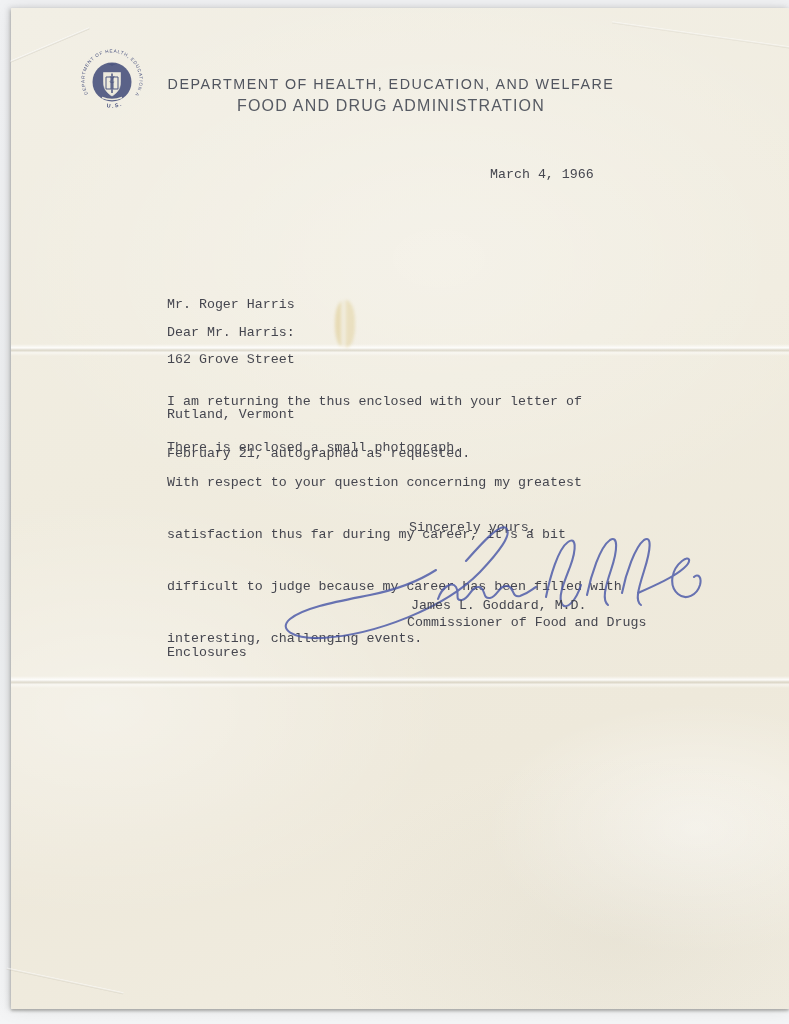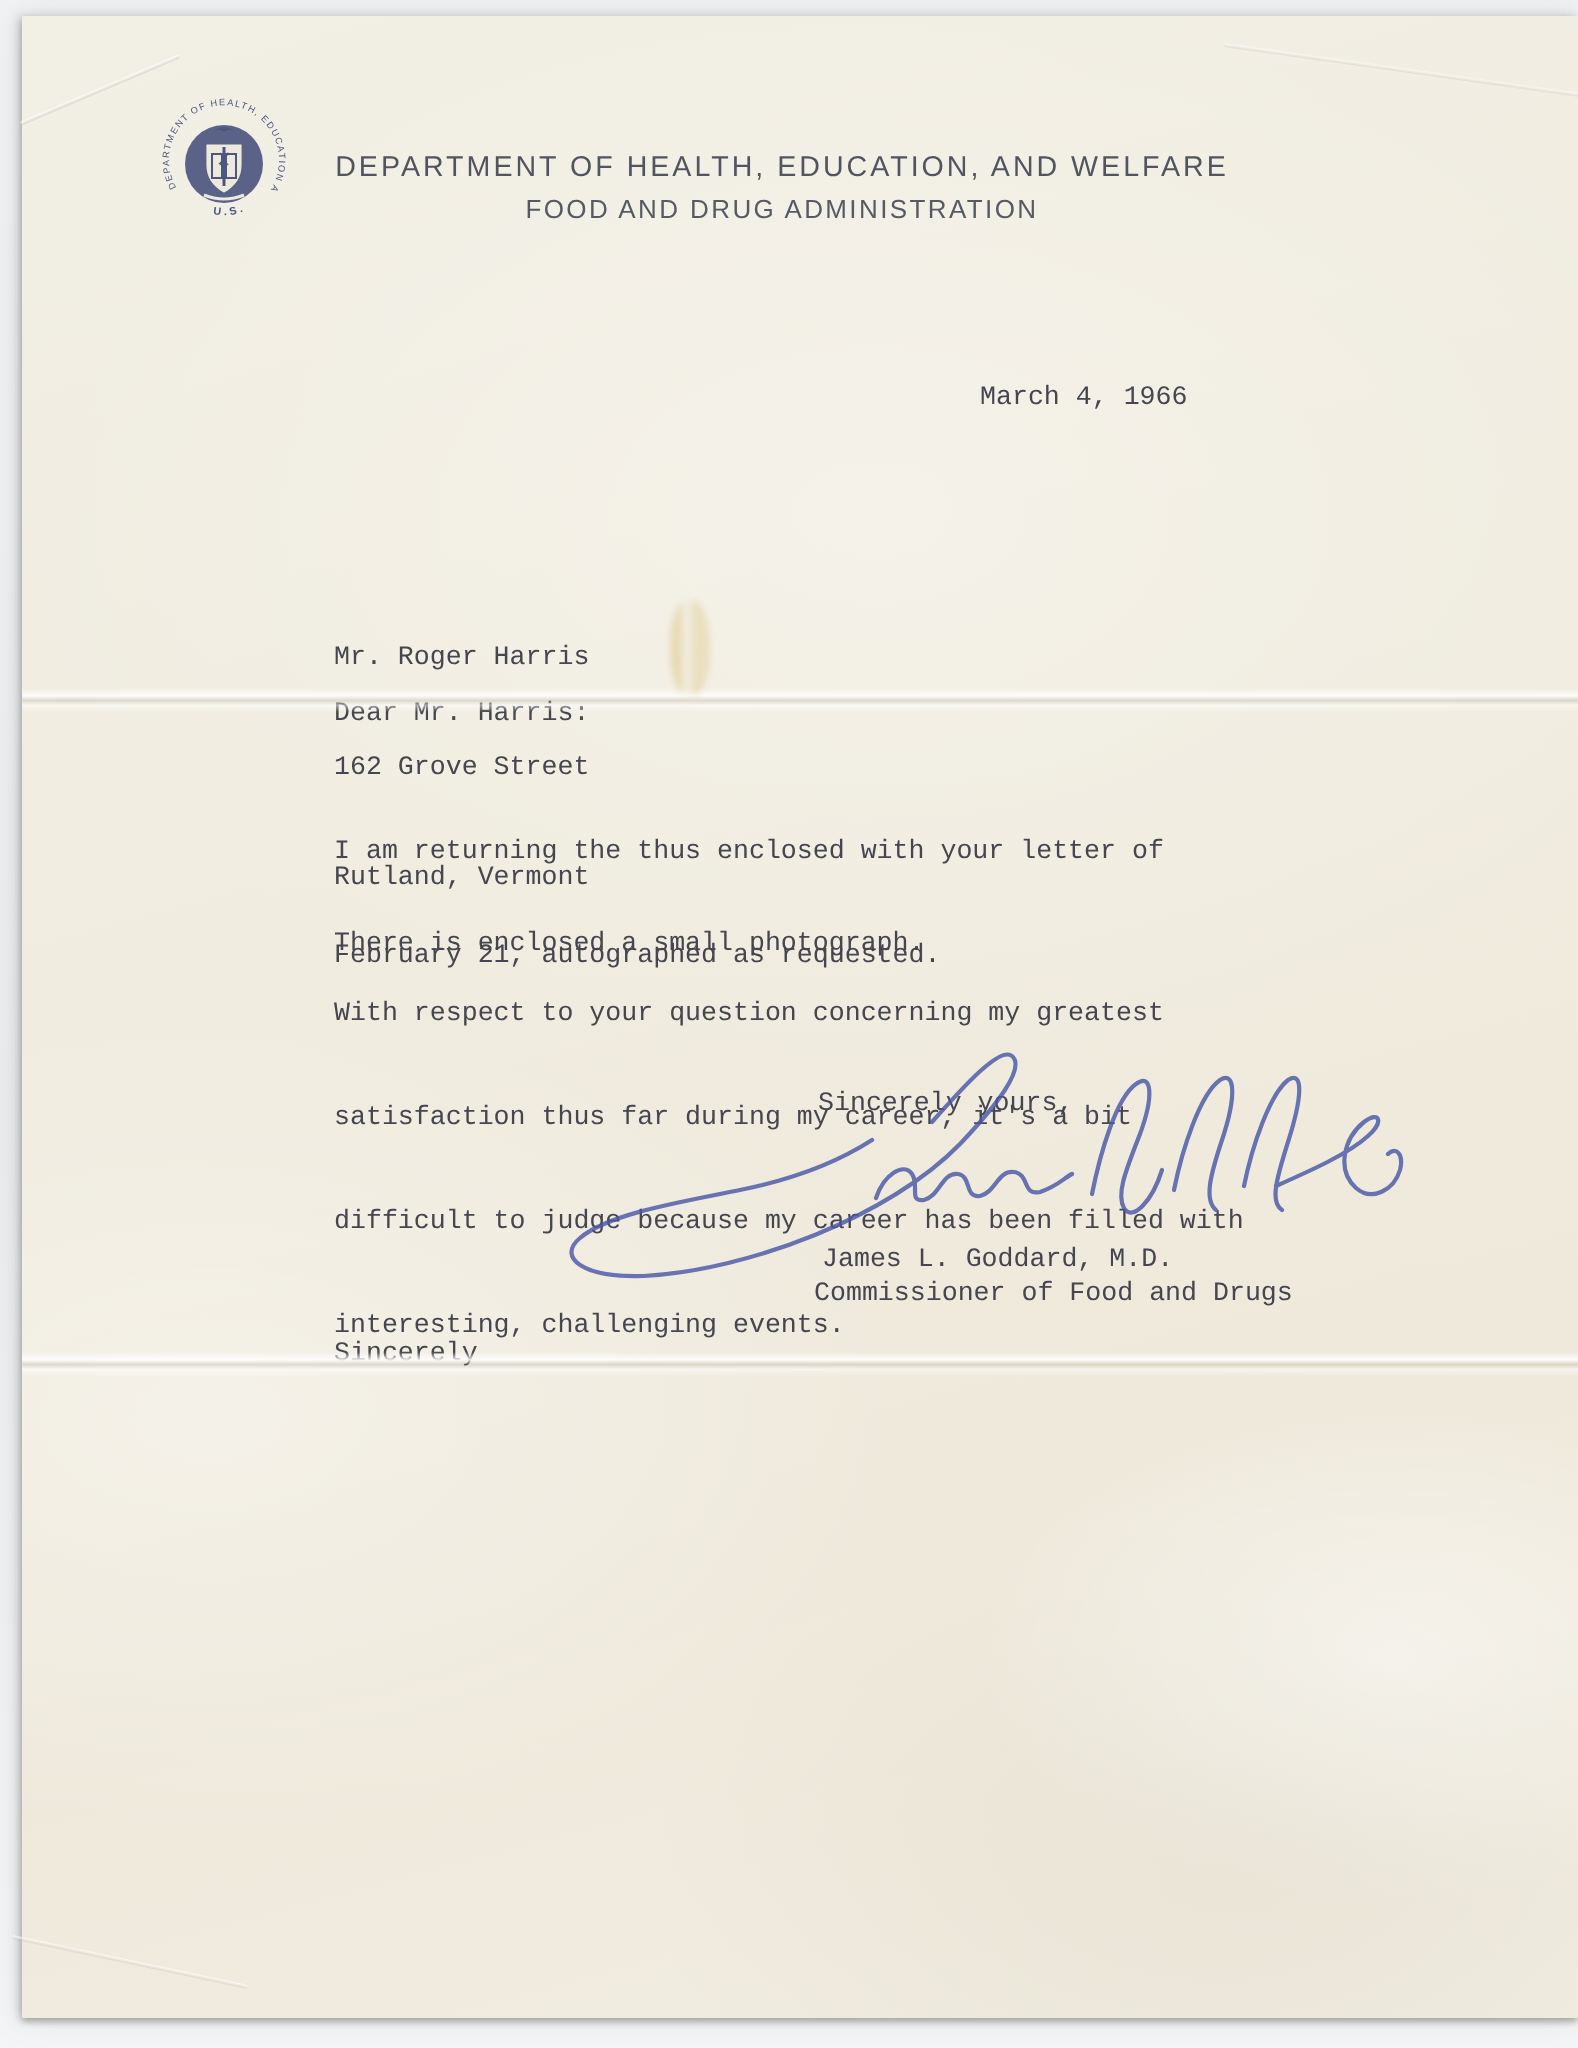--- a/index.html
+++ b/index.html
@@ -31,25 +31,25 @@
     background:linear-gradient(to bottom, rgba(255,255,255,0.9), rgba(150,143,120,0.25));
     border-radius:2px;
   }
   .stain {
     position:absolute; pointer-events:none;
     background:linear-gradient(90deg, rgba(205,172,70,0.30) 0% 30%, rgba(205,172,70,0.06) 30% 55%, rgba(205,172,70,0.24) 55% 100%);
     filter:blur(1.6px); border-radius:45%;
   }
   .letterhead { position:absolute; left:0; top:68px; width:760px; text-align:center; color:#545861; }
   .lh-dept  { font-size:14.3px; letter-spacing:1.5px; color:#51555f; }
-  .lh-agency{ font-size:13px; letter-spacing:1.2px; margin-top:5px; color:#565a63; }
+  .lh-agency{ font-size:16px; letter-spacing:1.2px; margin-top:5px; color:#565a63; }
   .lh-city  { font-size:9.9px;  letter-spacing:0.8px; margin-top:5px; font-weight:bold; color:#575b64; }
   .mono {
     position:absolute; font-family:"Liberation Mono", monospace;
-    font-size:13.3px; line-height:17.4px; color:#45464f; white-space:pre;margin-top:24px;
+    font-size:13.3px; line-height:17.4px; color:#45464f; white-space:pre;
   }
   .recipient-line { line-height:20.5px; }
   .seal-wrap { position:absolute; left:63px; top:36px; width:76px; height:76px; }
   .sig-wrap { position:absolute; left:259px; top:507px; width:440px; height:135px; pointer-events:none; }
 </style>
 </head>
 <body>
 
 <div class="paper">
 
@@ -120,21 +120,21 @@
         <path d="M 317 80 C 321 60, 330 32, 340 25 C 348 20, 348 34, 341 55 C 335 73, 332 85, 338 90"></path>
         <path d="M 352 78 C 356 58, 365 32, 374 25 C 382 20, 381 34, 374 56 C 368 75, 365 86, 371 90"></path>
         <path d="M 368 78 C 386 70, 404 62, 414 53 C 422 46, 420 40, 412 46 C 402 54, 398 70, 408 79 C 416 86, 427 80, 430 70 C 432 62, 428 58, 424 62"></path>
       </g>
     </svg>
   </div>
 
   <div class="mono" style="left:400px; top:589px;">James L. Goddard, M.D.</div>
   <div class="mono" style="left:396px; top:606px;">Commissioner of Food and Drugs</div>
 
-  <div class="mono" style="left:156px; top:636px;">Sincerely</div>
+  <div class="mono" style="left:156px; top:636px;">Enclosures</div>
 
   <div class="crease" style="top:336px;"></div>
   <div class="crease" style="top:668px;"></div>
   <div class="crease-diag" style="left:-4px; top:36px; width:86px; transform:rotate(-23deg);"></div>
   <div class="crease-diag" style="left:600px; top:26px; width:180px; transform:rotate(8deg); opacity:0.7;"></div>
   <div class="crease-diag" style="left:-6px; top:972px; width:120px; transform:rotate(12deg); opacity:0.8;"></div>
   <div class="stain" style="left:324px; top:292px; width:20px; height:48px;"></div>
 
 </div>
 

